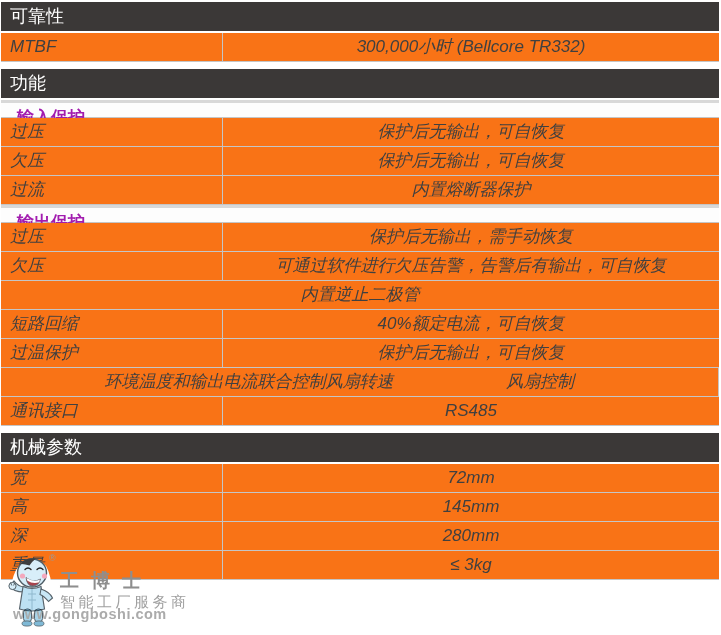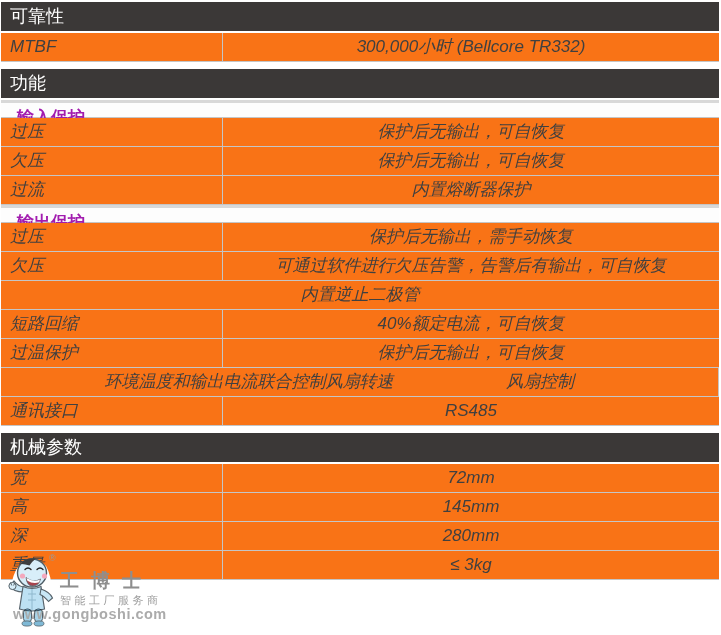--- a/index.html
+++ b/index.html
@@ -19,21 +19,21 @@
   .row.data .cell{box-sizing:border-box;line-height:28px;white-space:nowrap;overflow:hidden;}
   .row.data .label{width:222px;border-right:1px solid #c5c5c5;padding-left:9px;}
   .row.data .value{flex:1;text-align:center;}
 
   
   .watermark{position:absolute;left:0;top:548px;width:240px;height:87px;z-index:10;pointer-events:none;}
   .wm-reg{position:absolute;left:49px;top:5px;font-size:9px;color:#9a9a9a;mix-blend-mode:darken;}
   .wm-brand{position:absolute;left:60px;top:20px;font-size:19px;font-weight:700;
     letter-spacing:12px;color:#8e8e8e;font-family:"Liberation Serif","DejaVu Serif",serif;
     mix-blend-mode:darken;white-space:nowrap;}
-  .wm-tagline{position:absolute;left:60px;top:45px;font-size:11px;letter-spacing:3.5px;
+  .wm-tagline{position:absolute;left:60px;top:45px;font-size:15px;letter-spacing:3.5px;
     color:#a0a0a0;mix-blend-mode:darken;white-space:nowrap;}
   .wm-site{position:absolute;left:13px;top:58px;font-size:14.5px;font-weight:600;
     color:#ababab;letter-spacing:0.5px;mix-blend-mode:darken;white-space:nowrap;}
   .mascot{position:absolute;left:6px;top:8px;}
   .mascot .legs{mix-blend-mode:multiply;}
 </style>
 </head>
 <body>
 
 <div class="page">

